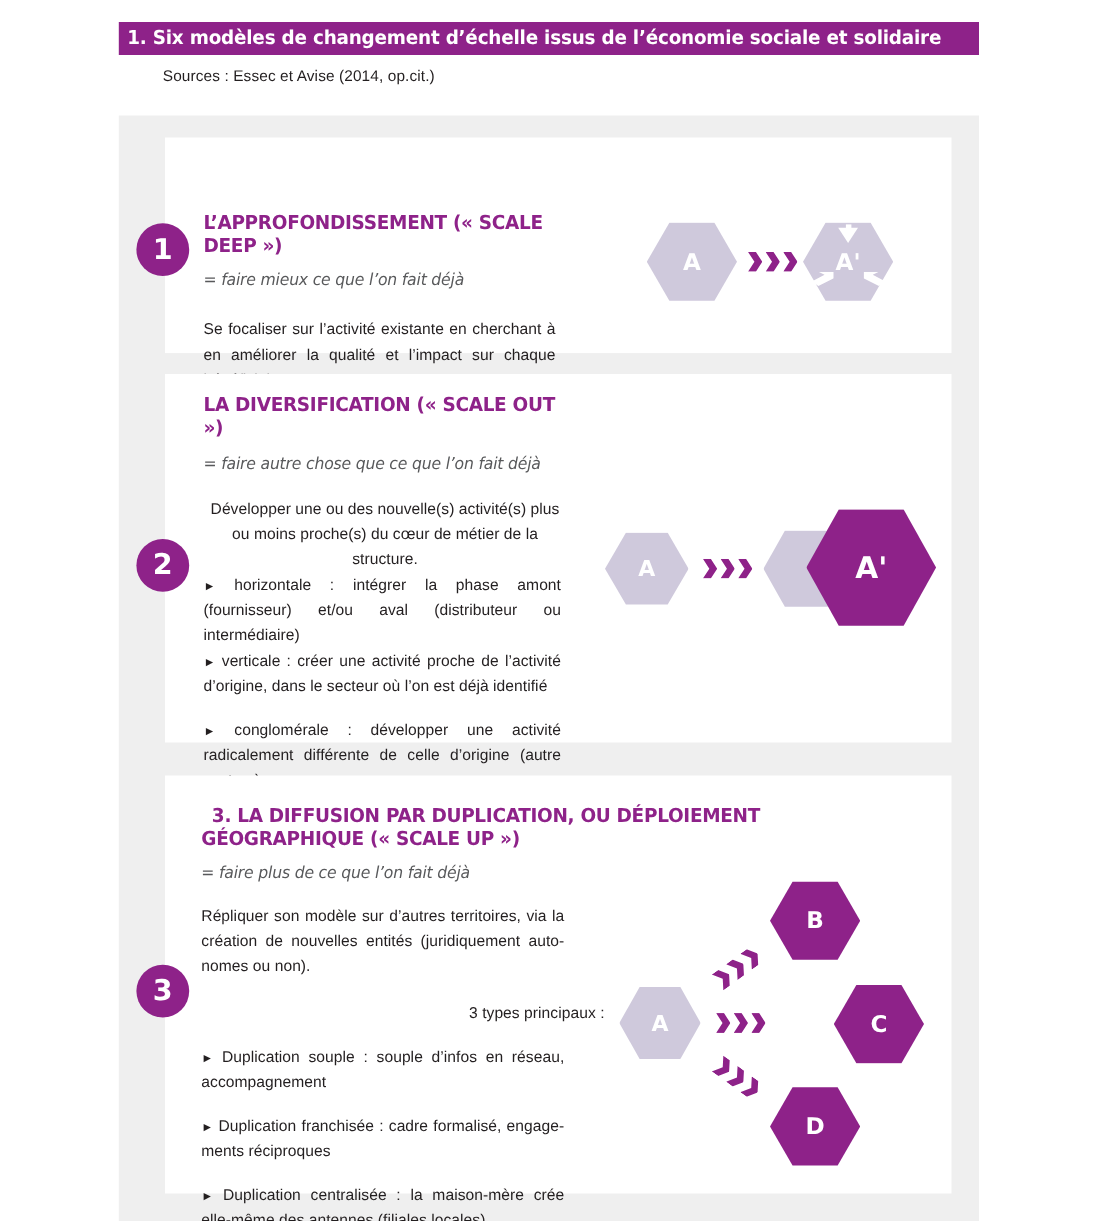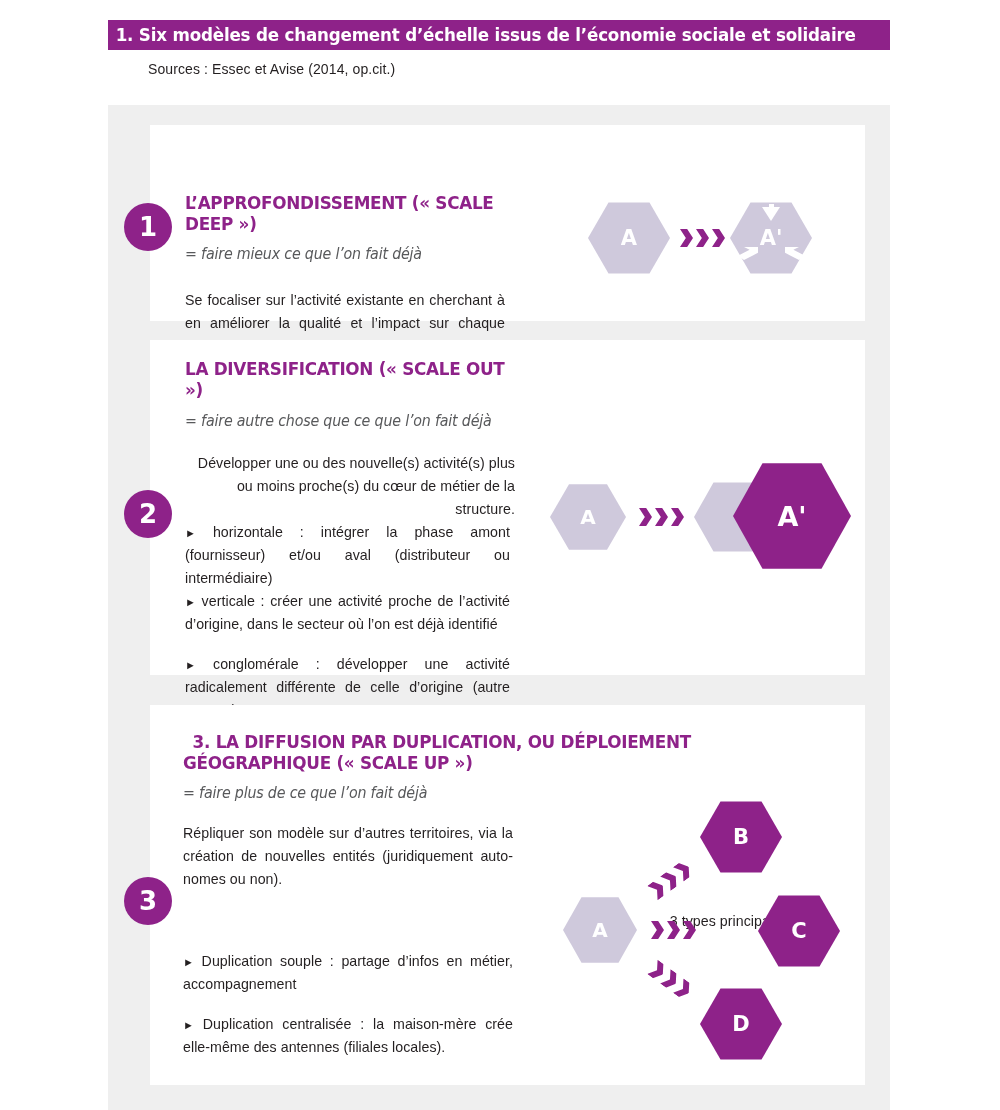--- a/index.html
+++ b/index.html
@@ -96,21 +96,21 @@
     transform: scaleX(0.95);
     transform-origin: left top;
   }
   .body-p {
     color: #231f20;
     font-size: 14.2px;
     line-height: 1.62;
     text-align: justify;
     letter-spacing: 0.05px;
   }
-  .body-p.nojust { text-align: right; }
+  .body-p.nojust { text-align: center; }
   .body-p.bold { font-weight: bold; font-size: 13.6px; }
   .body-p .tri { font-size: 11px; }
 
   
   .hex {
     position: absolute;
     display: flex; align-items: center; justify-content: center;
     clip-path: polygon(25% 2%, 75% 2%, 100% 50%, 75% 98%, 25% 98%, 0% 50%);
     color: #ffffff;
     font-family: "DejaVu Sans", sans-serif;
@@ -232,21 +232,25 @@
   <div class="badge" id="badge-3">3</div>
 
   <div class="textcol" style="left:183px; top:732px; width:610px;">
     <div class="sec-title" style="width:615px; text-indent:10px;">3. LA DIFFUSION PAR DUPLICATION, OU DÉPLOIEMENT GÉOGRAPHIQUE (« SCALE UP »)</div>
     <div class="sec-sub" style="margin-top:9px;">= faire plus de ce que l’on fait déjà</div>
     <div class="body-p" style="margin-top:20px; width:330px;">Répliquer son modèle sur d’autres territoires, via la création de nouvelles entités (juridiquement auto-nomes ou non).</div>
     <div class="body-p nojust" style="margin-top:19px;">3 types principaux :</div>
 
     <div class="body-p" style="margin-top:17px; width:330px;">
       <span class="tri">►</span>
-      <span>Duplication souple : partage d’infos en métier, accompagnement</span>
+      <span>Duplication souple : souple d’infos en réseau, accompagnement</span>
+    </div>
+    <div class="body-p" style="margin-top:17px; width:330px;">
+      <span class="tri">►</span>
+      <span>Duplication franchisée : cadre formalisé, engage-ments réciproques</span>
     </div>
     <div class="body-p" style="margin-top:17px; width:330px;">
       <span class="tri">►</span>
       <span>Duplication centralisée : la maison-mère crée elle-même des antennes (filiales locales).</span>
     </div>
   </div>
 
   <div>
     <div class="hex light" style="left:563px; top:896px; width:74px; height:68px; font-size:20px;">A</div>
 

